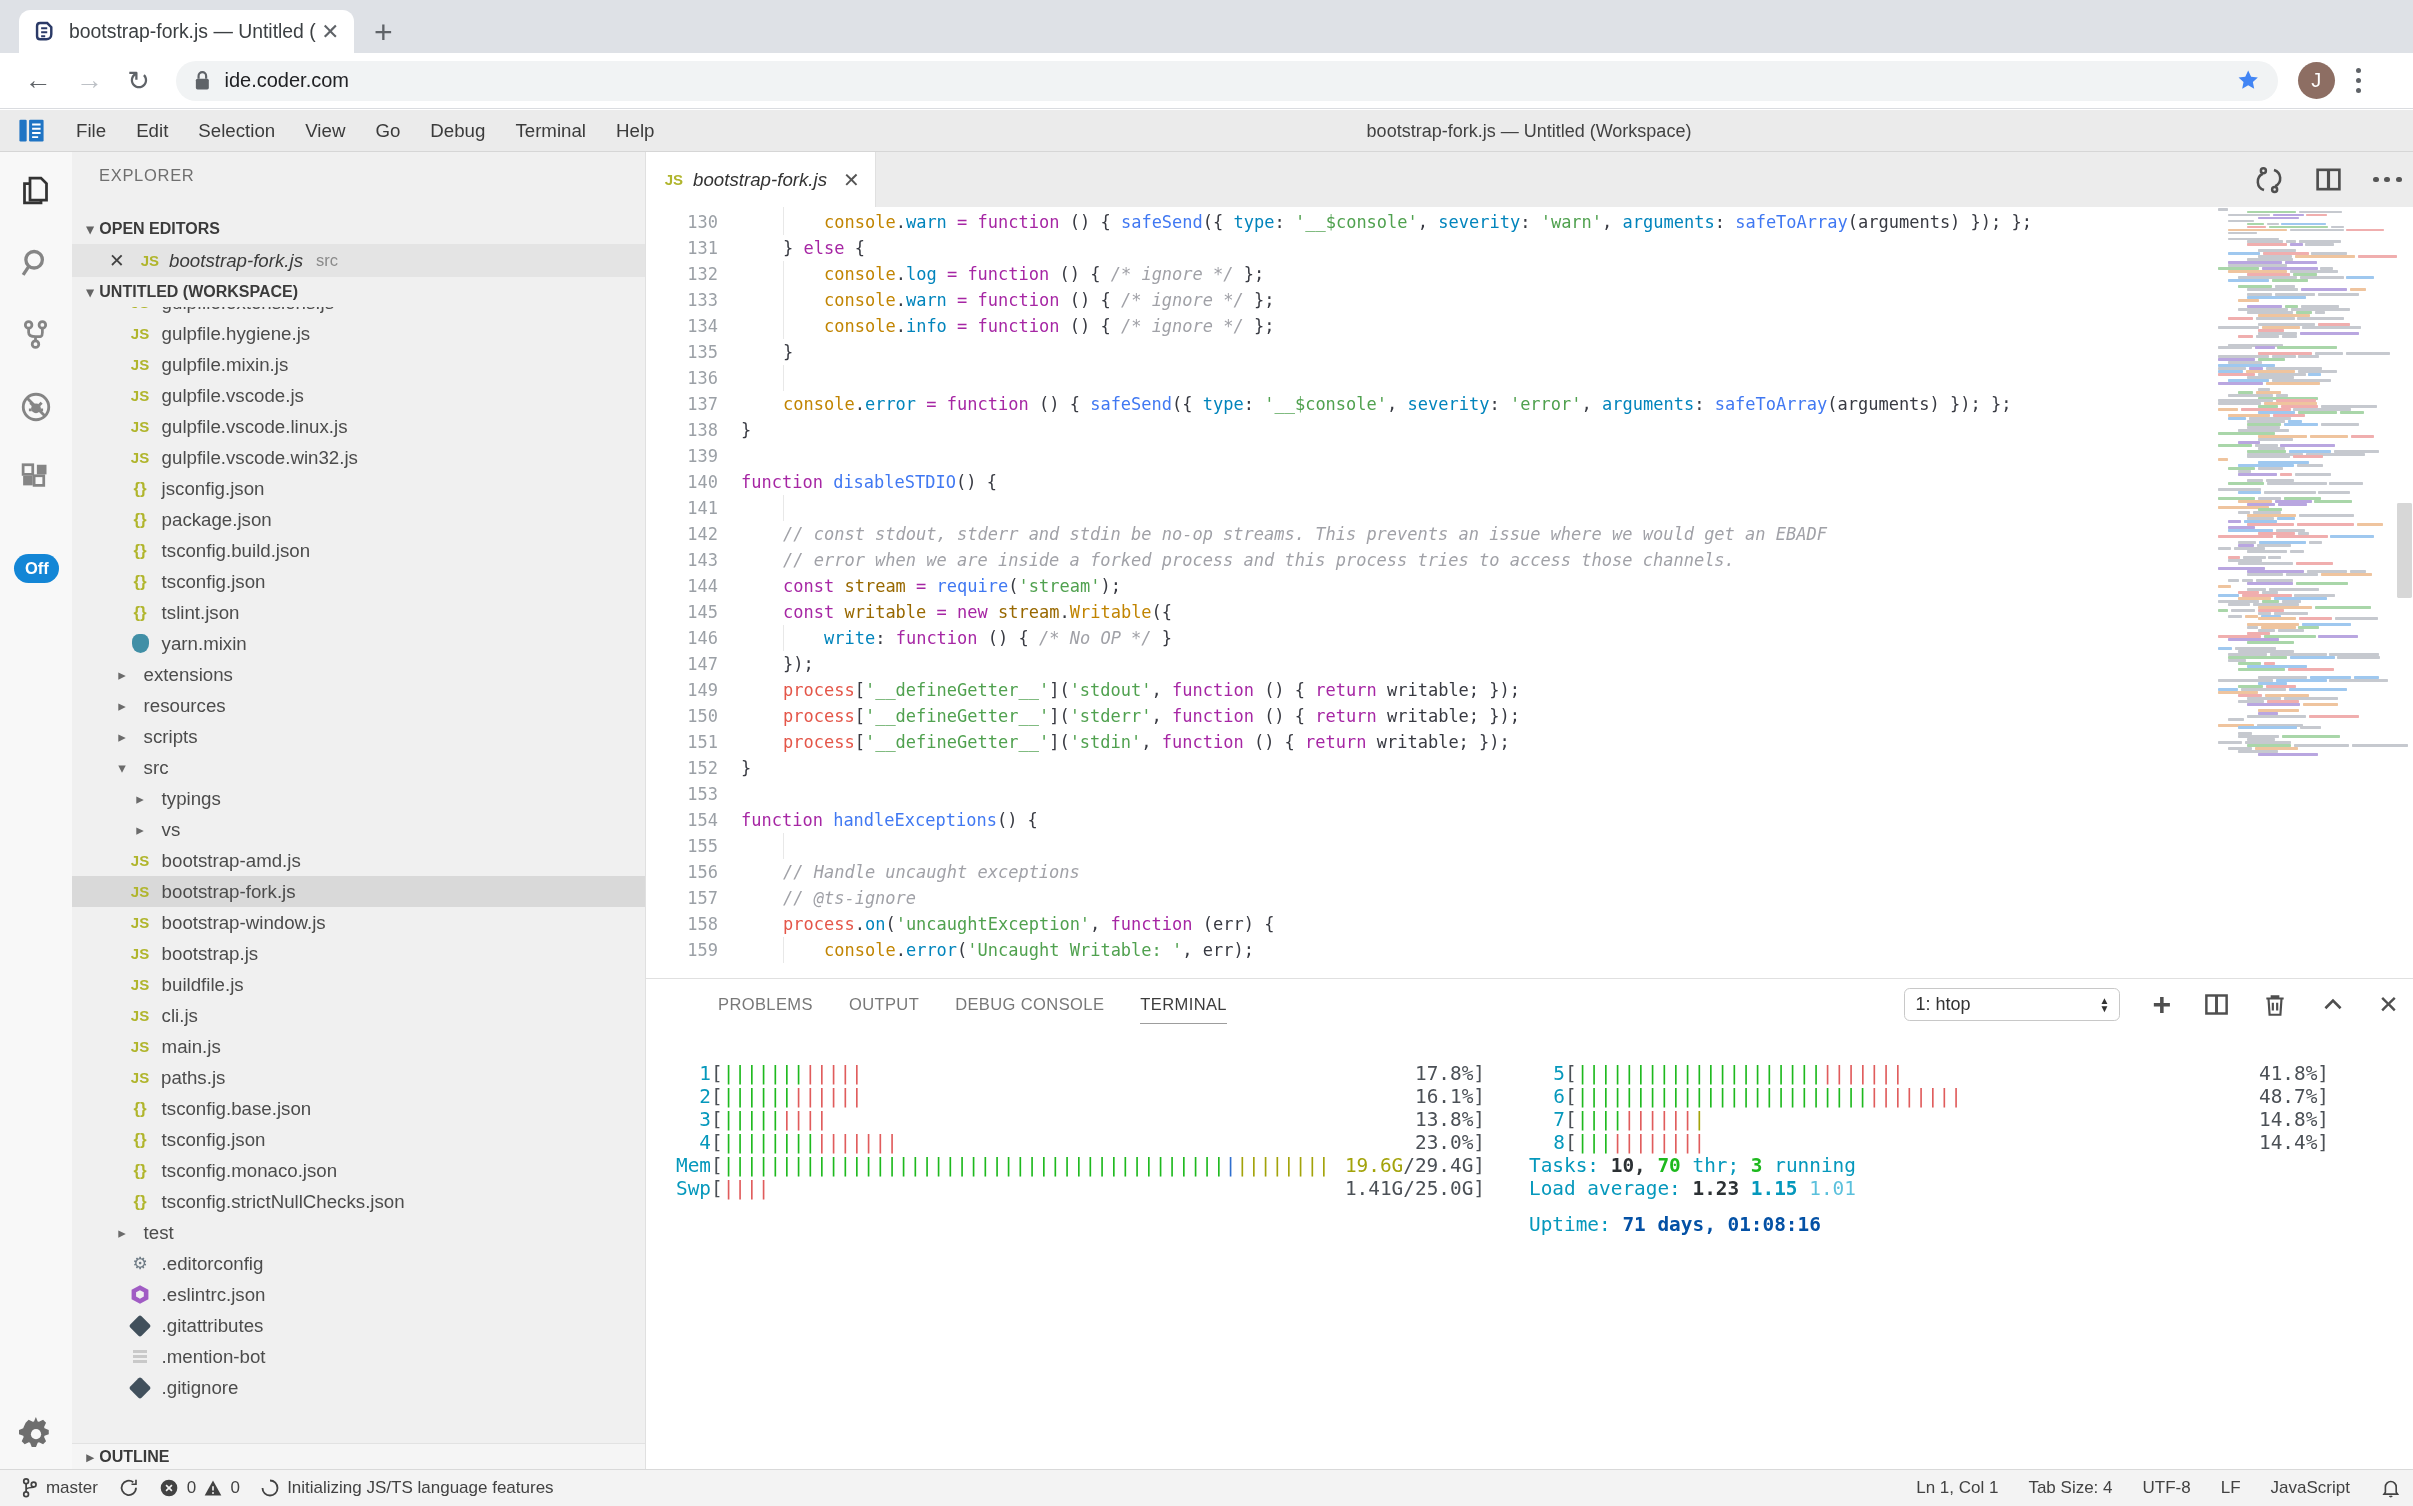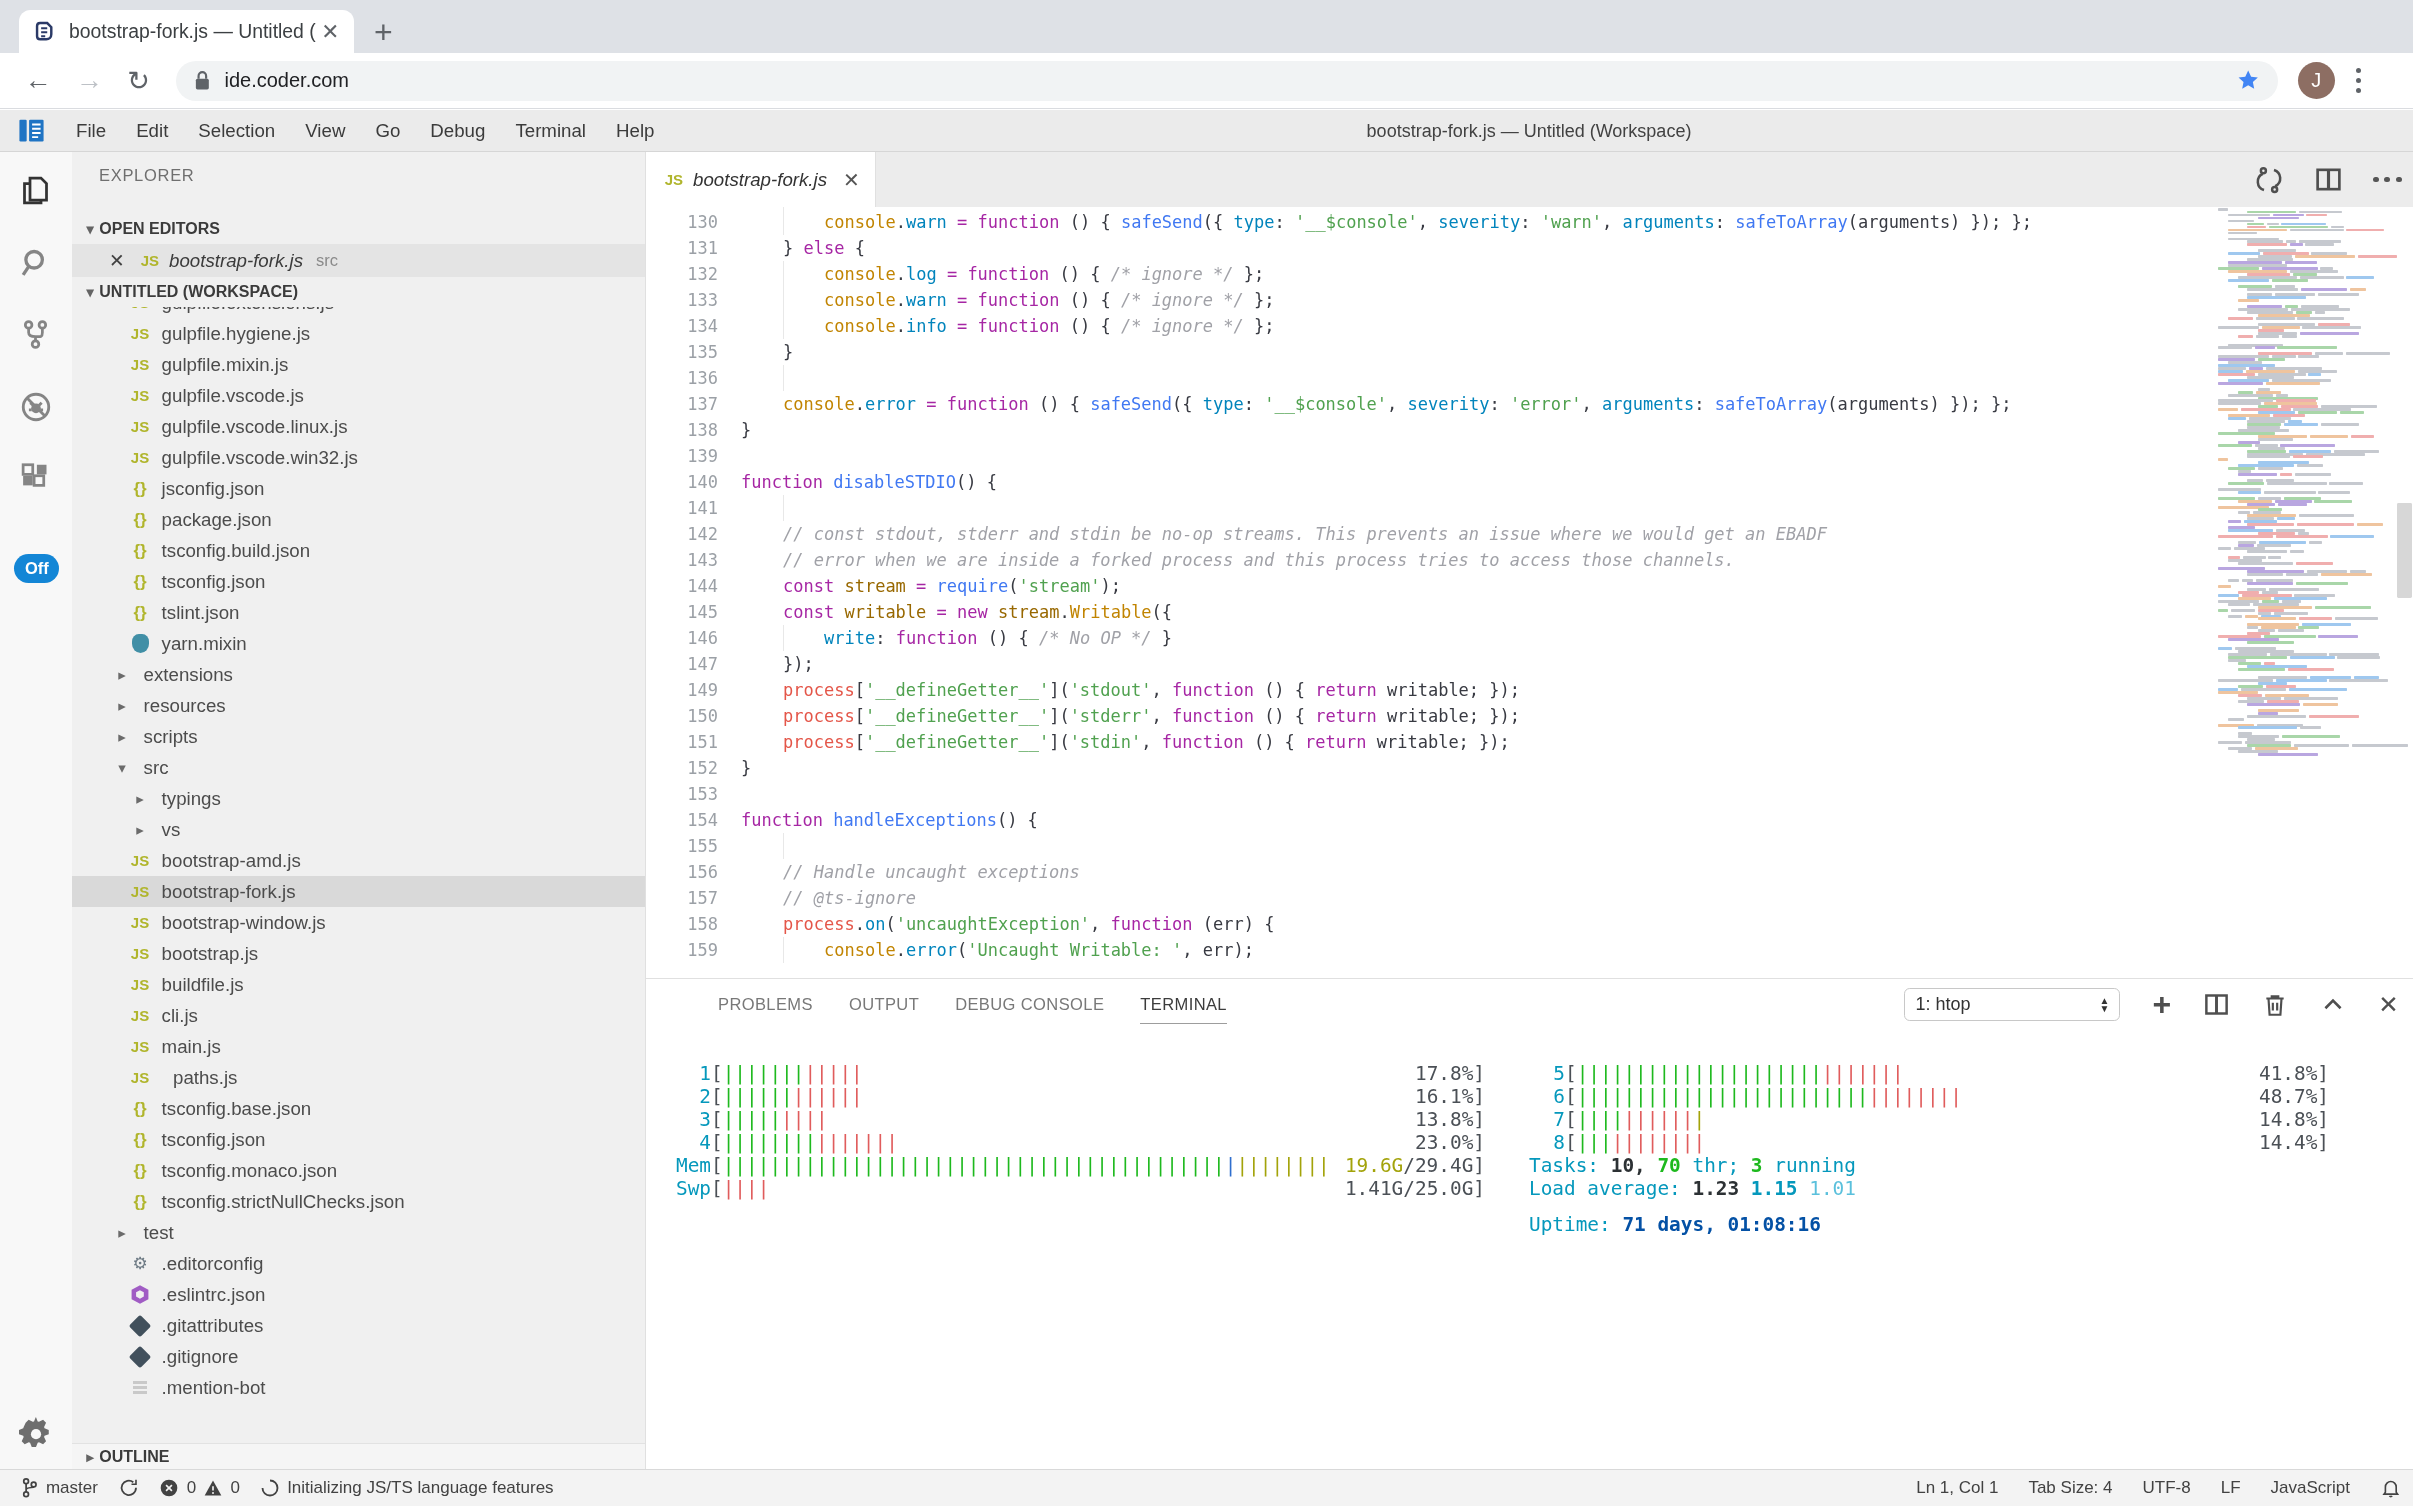--- a/index.html
+++ b/index.html
@@ -380,21 +380,21 @@
           <div class="frow" style="padding-left: 55px;">
             <span class="icon">
               <span class="js-badge">JS</span>
             </span>
             <span style="margin-left: 8.6px;">main.js</span>
           </div>
           <div class="frow" style="padding-left: 55px;">
             <span class="icon">
               <span class="js-badge">JS</span>
             </span>
-            <span style="margin-left: 20px;">paths.js</span>
+            <span style="margin-left: 8px;">paths.js</span>
           </div>
           <div class="frow" style="padding-left: 55px;">
             <span class="icon">
               <span class="brace-badge">{}</span>
             </span>
             <span style="margin-left: 8.6px;">tsconfig.base.json</span>
           </div>
           <div class="frow" style="padding-left: 55px;">
             <span class="icon">
               <span class="brace-badge">{}</span>
@@ -429,36 +429,36 @@
             <span class="icon">
               <span class="hexa"></span>
             </span>
             <span style="margin-left: 8.6px;">.eslintrc.json</span>
           </div>
           <div class="frow" style="padding-left: 55px;">
             <span class="icon">
               <span class="gitdia"></span>
             </span>
             <span style="margin-left: 8.6px;">.gitattributes</span>
-          </div>
-          <div class="frow" style="padding-left: 55px;">
-            <span class="icon">
-              <span class="gitdia"></span>
-            </span>
-            <span style="margin-left: 8.6px;">.gitignore</span>
           </div>
           <div class="frow" style="padding-left: 55px;">
             <span class="icon">
               <span class="plainic">
                 <i></i>
                 <i></i>
                 <i></i>
               </span>
             </span>
             <span style="margin-left: 8.6px;">.mention-bot</span>
+          </div>
+          <div class="frow" style="padding-left: 55px;">
+            <span class="icon">
+              <span class="gitdia"></span>
+            </span>
+            <span style="margin-left: 8.6px;">.gitignore</span>
           </div>
         </div>
       <div id="sec-outline">
         <span class="chev">▸</span>
         <span>OUTLINE</span>
       </div>
     </div>
 
     <div id="editorarea">
       <div id="tabbar">

